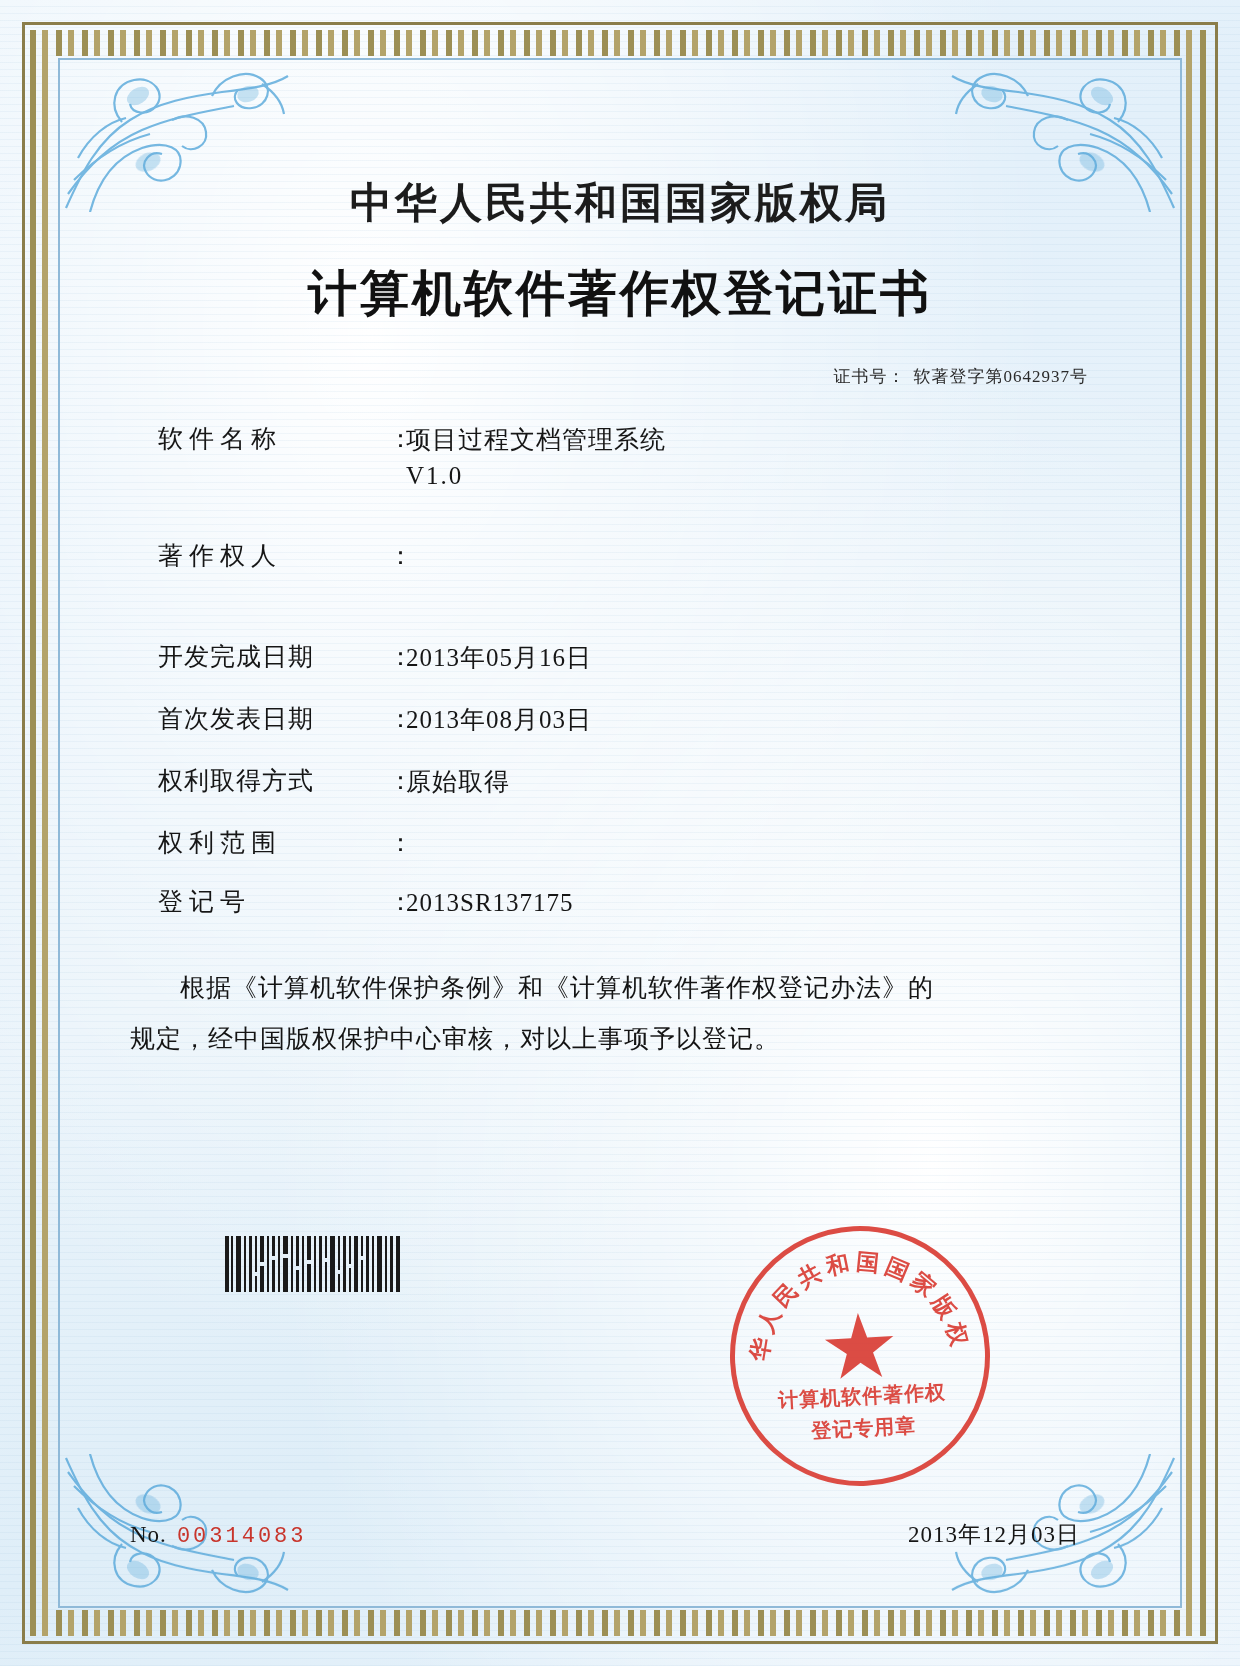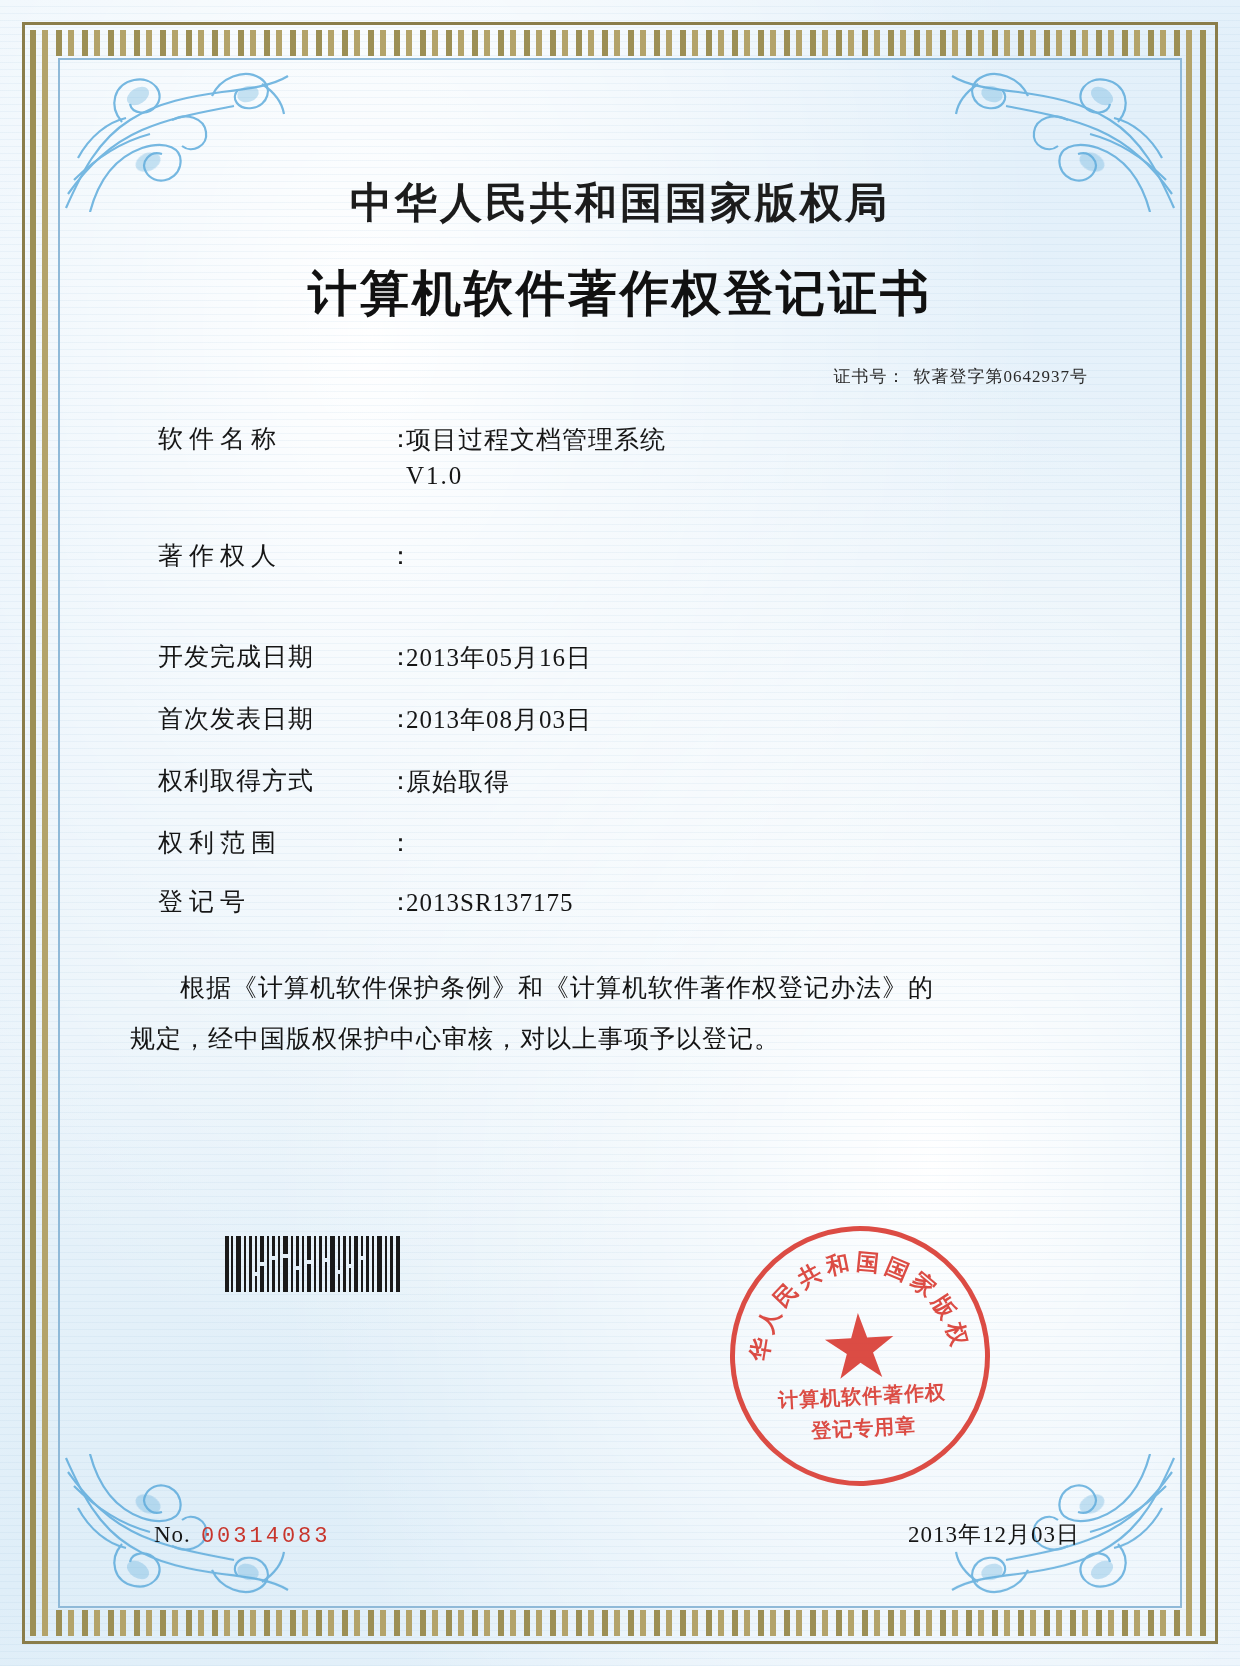--- a/index.html
+++ b/index.html
@@ -224,21 +224,21 @@
     position: absolute;
     left: 0;
     right: 0;
     bottom: 6px;
     display: flex;
     justify-content: space-between;
     align-items: baseline;
     font-size: 23px;
     color: #161616;
   }
-  .footer .no-label { margin-right: 10px; letter-spacing: 1px; margin-left: 24px; }
+  .footer .no-label { margin-right: 10px; letter-spacing: 1px; }
   .footer .no-value {
     color: #c8352c;
     letter-spacing: 3px;
     font-family: "Liberation Mono", "DejaVu Sans Mono", monospace;
     font-size: 22px;
   }
   .footer .issue-date {
     letter-spacing: 1px;
     padding-right: 30px;
   }

